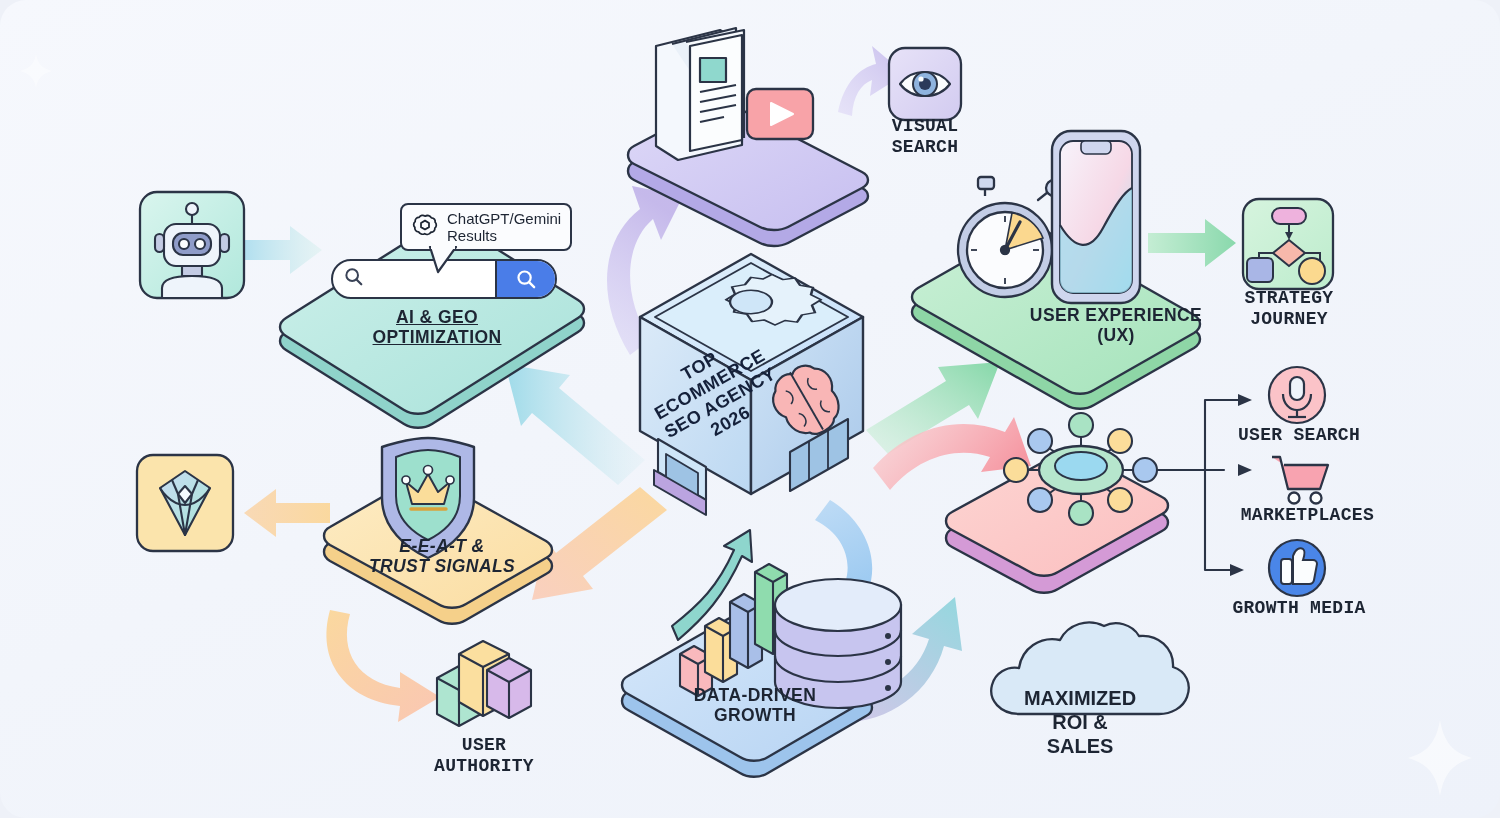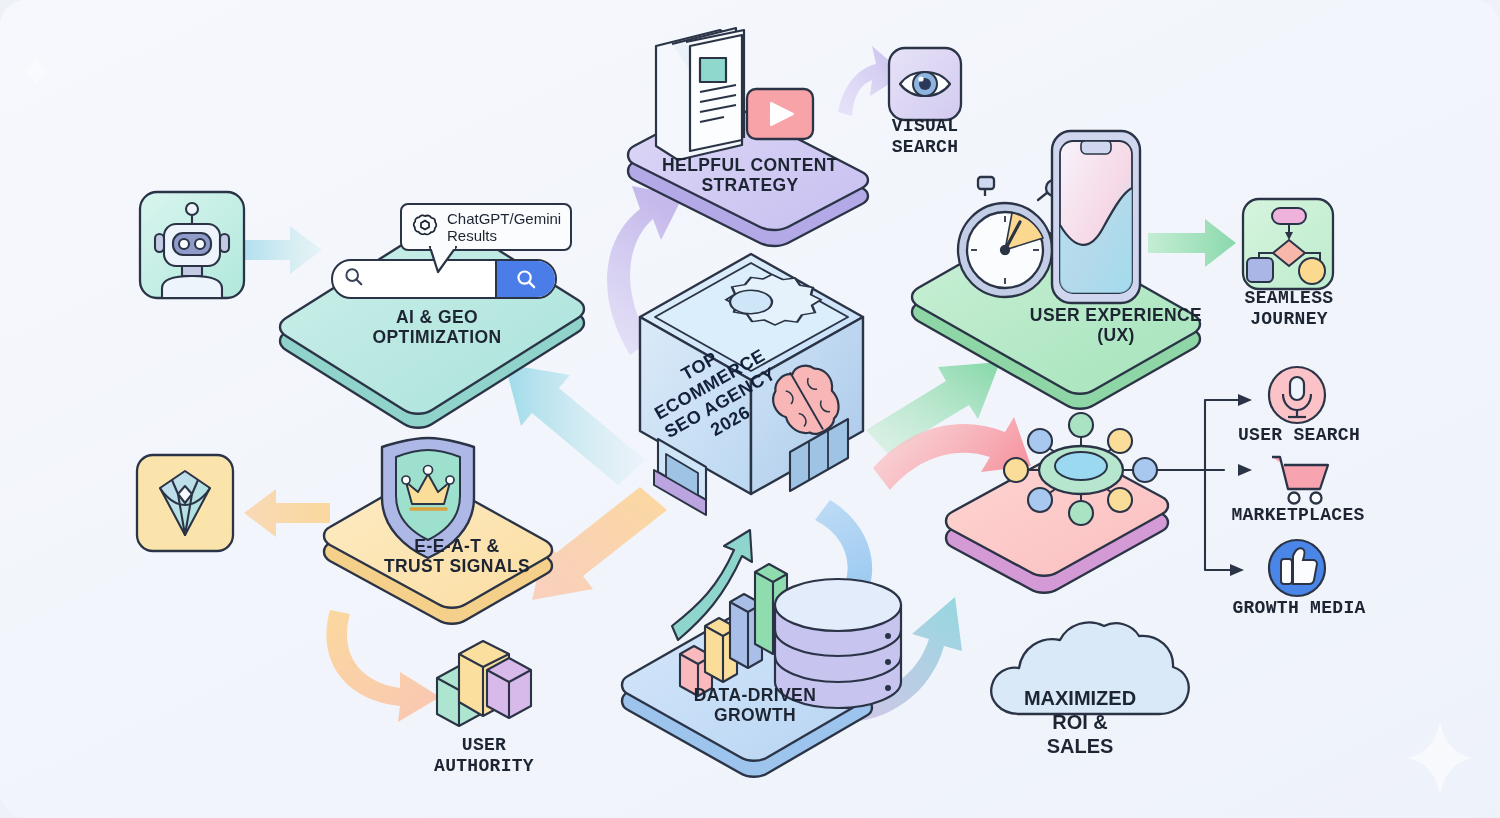--- a/index.html
+++ b/index.html
@@ -623,45 +623,43 @@
     </span>
     <span class="bubble-text" style="white-space: pre-line;">ChatGPT/Gemini
 Results</span>
   </div>
 
   <svg class="abs" style="left:426px;top:246px;z-index:7;" width="40" height="28" viewBox="0 0 40 28">
     <path d="M4,1 L30,1 L12,26 Z" fill="#fbfcfe" stroke="#2b3446" stroke-width="2.2" stroke-linejoin="round"></path>
     <path d="M5,1 L29,1" stroke="#fbfcfe" stroke-width="4"></path>
   </svg>
 
-  <div class="plat-label lg" style="left: 342px; top: 307px; width: 190px; white-space: pre-line;">AI &amp; GEO
+  <div class="plat-label lg" style="left: 342px; top: 307px; width: 190px; white-space: pre-line; text-decoration: underline;">AI &amp; GEO
 OPTIMIZATION</div>
 
-  <div class="plat-label lg" style="left: 650px; top: 155px; width: 200px; white-space: pre-line;">HELPFUL CONTENT
-STRATEGY</div>
 
   <div class="plat-label lg" style="left: 1011px; top: 305px; width: 210px; white-space: pre-line;">USER EXPERIENCE
 (UX)</div>
 
 
   <div class="plat-label lg" style="left: 665px; top: 685px; width: 180px; white-space: pre-line;">DATA-DRIVEN
 GROWTH</div>
 
-  <div class="plat-label lg" style="left: 364px; top: 536px; width: 186px; white-space: pre-line;">E-E-A-T &amp;
+  <div class="plat-label lg" style="left: 349px; top: 536px; width: 186px; white-space: pre-line; font-style: italic;">E-E-A-T &amp;
 TRUST SIGNALS</div>
 
   <div class="cap" style="left: 865px; top: 116px; width: 120px; white-space: pre-line;">VISUAL
 SEARCH</div>
 
-  <div class="cap" style="left: 1228px; top: 288px; width: 122px; white-space: pre-line;">SEAMLESS
+  <div class="cap" style="left: 1228px; top: 288px; width: 122px; white-space: pre-line;">STRATEGY
 JOURNEY</div>
 
   <div class="cap" style="left: 1228px; top: 425px; width: 142px; white-space: pre-line;">USER SEARCH</div>
 
-  <div class="cap" style="left: 1222px; top: 505px; width: 152px; white-space: pre-line;">MARKETPLACES</div>
+  <div class="cap" style="left: 1222px; top: 505px; width: 152px; white-space: pre-line; text-align: right;">MARKETPLACES</div>
 
   <div class="cap" style="left: 1228px; top: 598px; width: 142px; white-space: pre-line;">GROWTH MEDIA</div>
 
   <div class="cap" style="left: 424px; top: 735px; width: 120px; white-space: pre-line;">USER
 AUTHORITY</div>
 
   <div class="cloud-label" style="left: 1020px; top: 686px; width: 120px; white-space: pre-line;">MAXIMIZED
 ROI &amp; SALES</div>
 
 </div>

